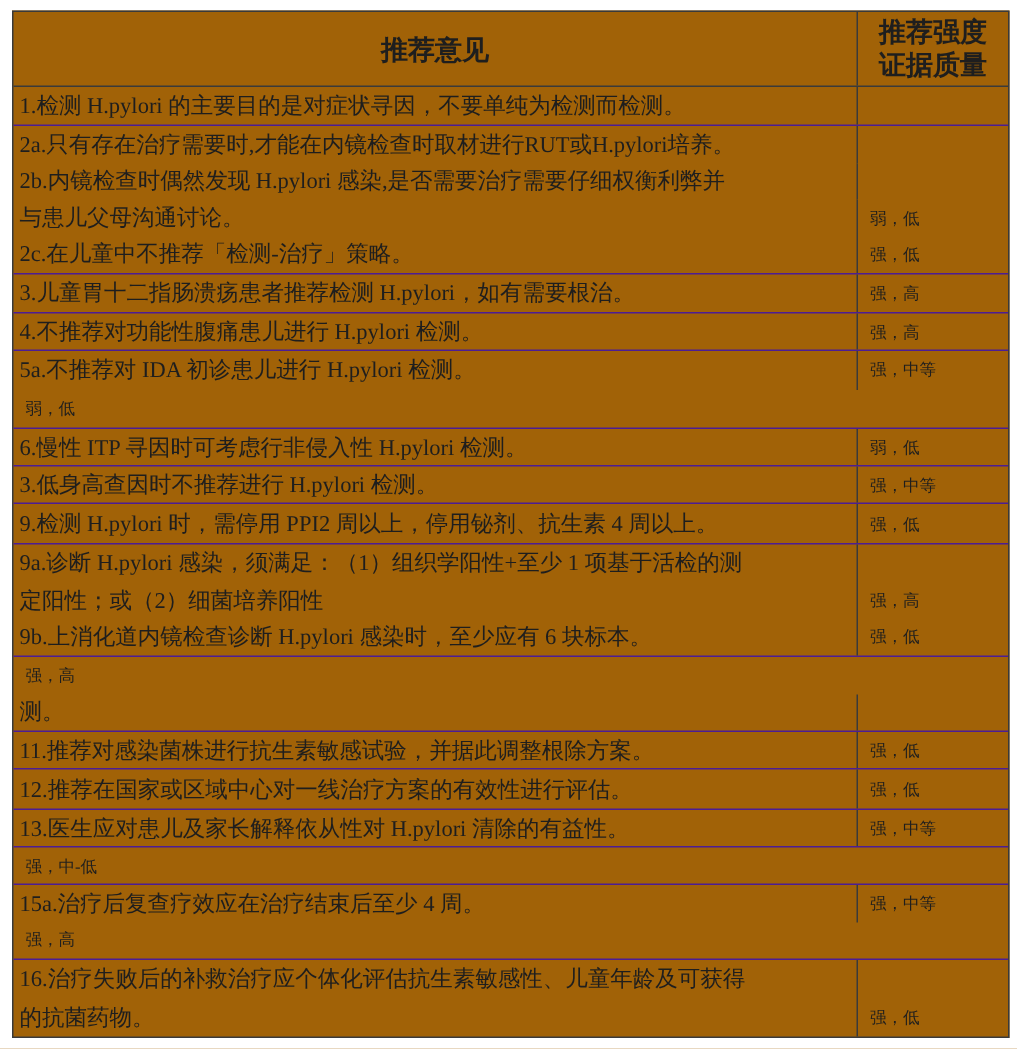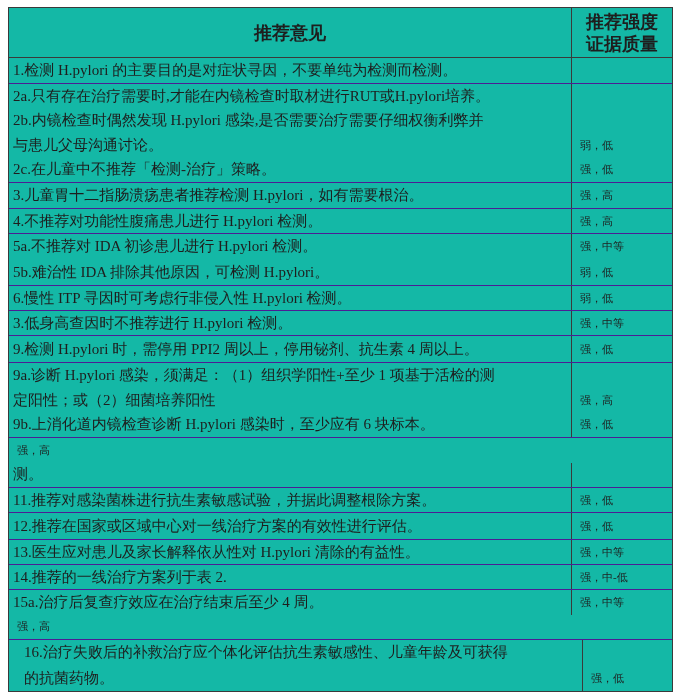--- a/index.html
+++ b/index.html
@@ -1,27 +1,27 @@
 <!DOCTYPE html>
 <html><head>
   <meta charset="utf-8">
   <style>
     html, body { margin: 0; padding: 0; background: #ffffff; }
     body { width: 684px; height: 699px; position: relative; overflow: hidden;
            font-family: "Liberation Serif", "DejaVu Serif", serif; color: #1e1e1e; }
     .table { position: absolute; left: 8px; top: 7px; width: 665px; height: 685px;
-             box-sizing: border-box; border: 1px solid #3a3a3a; background: #14b8a6; }
+             box-sizing: border-box; border: 1px solid #3a3a3a; background: #a16207; }
     .hdr { display: flex; height: 50px; box-sizing: border-box; border-bottom: 1px solid #3a3a3a; }
     .hdr-left { width: 563px; box-sizing: border-box; border-right: 1px solid #3a3a3a;
                 display: flex; align-items: center; justify-content: center;
                 font-weight: bold; font-size: 18px; font-family: "DejaVu Sans", sans-serif; }
     .hdr-right { flex: 1; display: flex; flex-direction: column; align-items: center; justify-content: center;
                  font-weight: bold; font-size: 18px; line-height: 22px; font-family: "DejaVu Sans", sans-serif; }
     .row { display: flex; flex-direction: column; box-sizing: border-box; border-bottom: 1px solid #4c1d95; }
-    .row:last-child { border-bottom: none; margin-left: 11px; }
+    .row:last-child { border-bottom: none; }
     .line { display: flex; flex: 1; min-height: 0; }
     .lt { width: 563px; box-sizing: border-box; border-right: 1px solid #3a3a3a; padding-left: 4px;
           font-size: 15px; display: flex; align-items: center; white-space: nowrap; overflow: hidden; }
     .rt { flex: 1; padding-left: 8px; font-size: 11px; display: flex; align-items: center; white-space: nowrap; }
     .r1{height:26px}.r2{height:99px}.r3{height:26px}.r4{height:25px}.r5{height:52px}.r6{height:25px}
     .r7{height:25px}.r8{height:27px}.r9{height:75px}.r10{height:50px}.r11{height:25px}.r12{height:27px}
     .r13{height:25px}.r14{height:25px}.r15{height:50px}.r16{height:51px}
     sup { font-size: 9px; vertical-align: 6px; line-height: 0; }
   </style>
 </head>
@@ -75,21 +75,20 @@
         <span class="rt">强，高</span>
       </div>
   </div>
 
   <div class="row r5">
     <div class="line">
         <span class="lt">5a.不推荐对 IDA 初诊患儿进行 H.pylori 检测。</span>
         <span class="rt">强，中等</span>
       </div>
     <div class="line">
-        <span class="lt">5b.难治性 IDA 排除其他原因，可检测 H.pylori。</span>
         <span class="rt">弱，低</span>
       </div>
   </div>
 
   <div class="row r6">
     <div class="line">
         <span class="lt">6.慢性 ITP 寻因时可考虑行非侵入性 H.pylori 检测。</span>
         <span class="rt">弱，低</span>
       </div>
   </div>
@@ -149,21 +148,20 @@
 
   <div class="row r13">
     <div class="line">
         <span class="lt">13.医生应对患儿及家长解释依从性对 H.pylori 清除的有益性。</span>
         <span class="rt">强，中等</span>
       </div>
   </div>
 
   <div class="row r14">
     <div class="line">
-        <span class="lt">14.推荐的一线治疗方案列于表 2.</span>
         <span class="rt">强，中-低</span>
       </div>
   </div>
 
   <div class="row r15">
     <div class="line">
         <span class="lt">15a.治疗后复查疗效应在治疗结束后至少 4 周。</span>
         <span class="rt">强，中等</span>
       </div>
     <div class="line">

